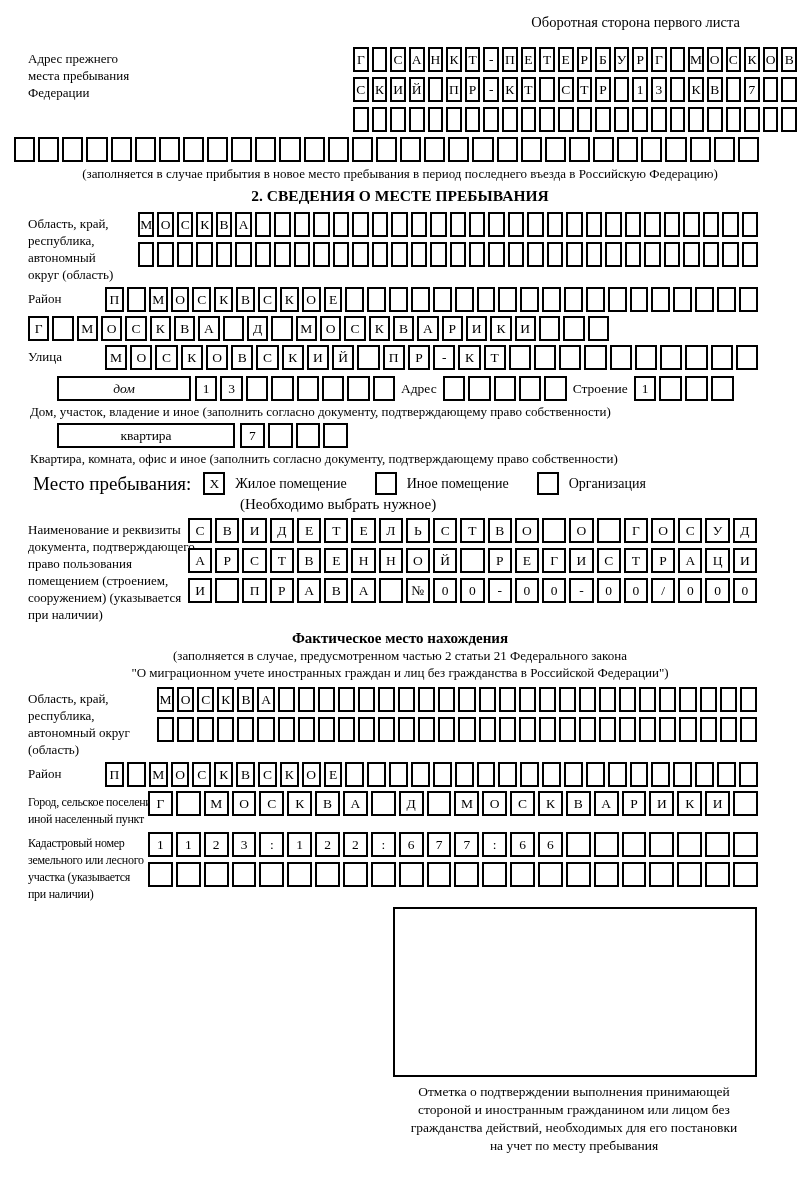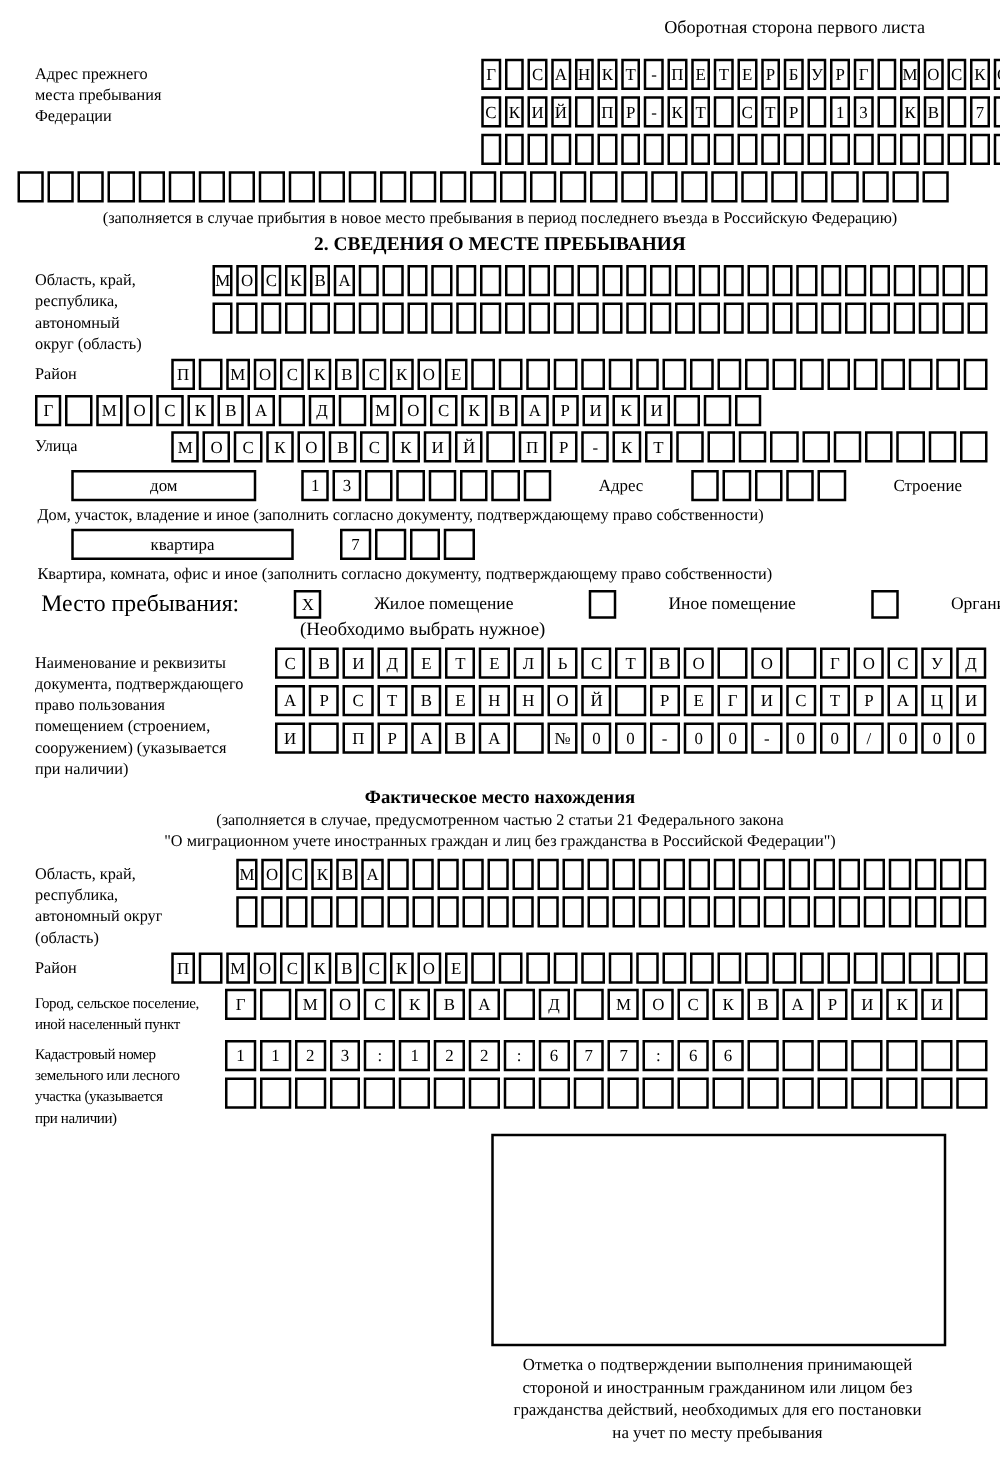--- a/index.html
+++ b/index.html
@@ -4,21 +4,21 @@
 <style>
   * { box-sizing: border-box; margin: 0; padding: 0; }
   html, body { width: 800px; height: 1180px; }
   body {
     background: #ffffff;
     color: #000;
     font-family: "Liberation Serif", "DejaVu Serif", serif;
     overflow: hidden;
   }
   .note { text-align: right; padding: 14px 60px 0 0; font-size: 14.5px; }
-  .row { display: flex; align-items: flex-start; gap: 32px; }
+  .row { display: flex; align-items: flex-start; }
   .lbl { flex: 0 0 auto; font-size: 13px; line-height: 17px; padding-top: 3px; }
   .lbl-line { white-space: nowrap; }
   .lbl-tight .lbl-line { font-size: 12px; letter-spacing: -0.3px; }
   .cellcol { display: flex; flex-direction: column; gap: 5px; flex: 0 0 auto; }
   .cellrow { display: flex; gap: 3px; flex: 0 0 auto; }
   .cell {
     flex: 1 1 0; min-width: 0; height: 25px;
     border: 2px solid #000; background: #fff;
     display: flex; align-items: center; justify-content: center;
     font-size: 13.5px;
@@ -343,21 +343,21 @@
       <div class="cell"></div>
       <div class="cell"></div>
       <div class="cell"></div>
       <div class="cell"></div>
       <div class="cell"></div>
       <div class="cell"></div>
     </div>
 </div>
 
 <div class="row" style="margin: 6px 0 0 57px;">
-  <div class="labelbox" style="width: 148px;">дом</div>
+  <div class="labelbox" style="width: 134px; font-style: italic;">дом</div>
   <div class="cellrow" style="width: 200px; margin-left: 4px;">
       <div class="cell">1</div>
       <div class="cell">3</div>
       <div class="cell"></div>
       <div class="cell"></div>
       <div class="cell"></div>
       <div class="cell"></div>
       <div class="cell"></div>
       <div class="cell"></div>
     </div>

